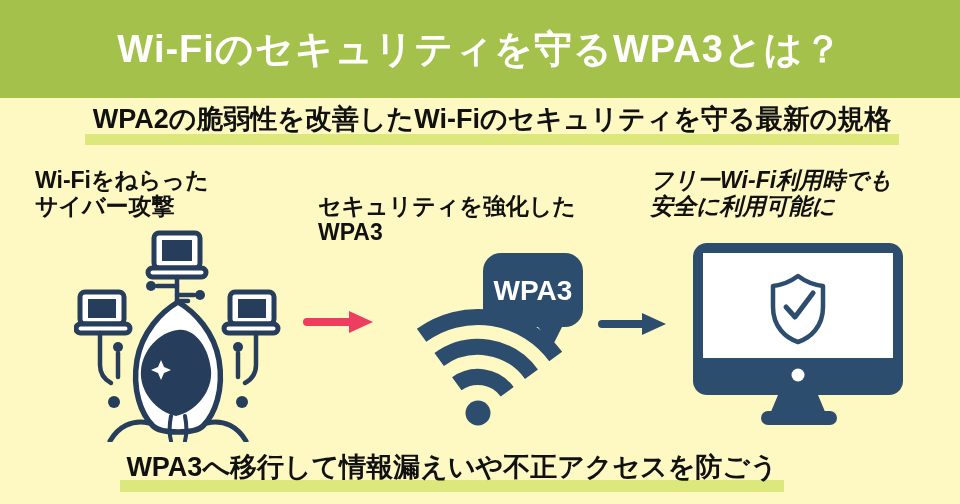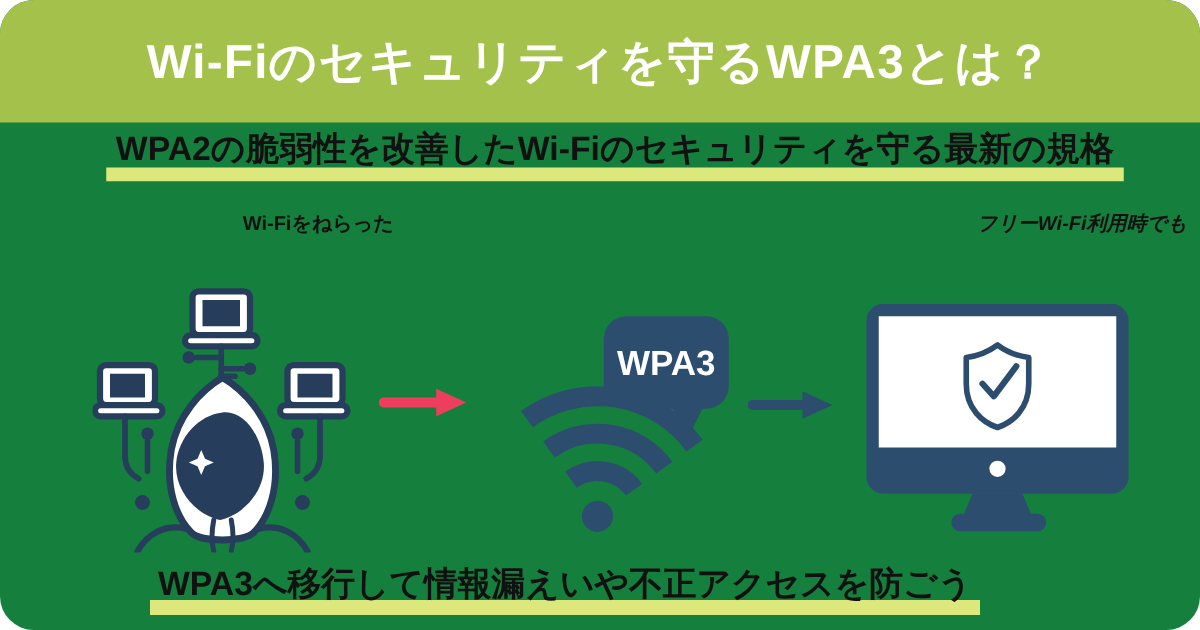--- a/index.html
+++ b/index.html
@@ -1,18 +1,18 @@
 <!DOCTYPE html>
 <html><head>
 <meta charset="utf-8">
 <style>
   html,body{margin:0;padding:0;background:#fff;}
   .stage{
-    position:relative;width:960px;height:504px;overflow:hidden;background:#15803d;
-    font-family:"Liberation Sans","DejaVu Sans",sans-serif;color:#111;border-radius:27px;
+    position:relative;width:960px;height:504px;overflow:hidden;background:#fef9c3;
+    font-family:"Liberation Sans","DejaVu Sans",sans-serif;color:#111;
   }
   
   .banner{
     position:absolute;left:0;top:0;width:960px;height:98px;background:#a4c24b;
     display:flex;align-items:center;justify-content:center;
   }
   .banner-title{
     color:#ffffff;font-size:38px;font-weight:800;letter-spacing:1px;white-space:nowrap;
   }
   
@@ -20,21 +20,21 @@
   .hl{
     position:relative;display:inline-block;z-index:0;
     font-size:27px;font-weight:800;line-height:36px;white-space:nowrap;color:#111;
   }
   .hl::after{
     content:"";position:absolute;left:-8px;right:-8px;bottom:-8px;height:11px;
     background:#dde87c;z-index:-1;
   }
   
   .caption{
-    position:absolute;text-align:right;font-size:16px;font-weight:700;line-height:26px;color:#111;
+    position:absolute;text-align:left;font-size:23px;font-weight:700;line-height:26px;color:#111;
   }
   .caption.c1{left:35px;top:167px;width:280px;}
   .caption.c2{left:318px;top:167px;width:320px;}
   .caption.c3{left:650px;top:167px;width:300px;font-style:italic;}
   
   .icon-abs{position:absolute;}
   .hacker-pos{left:74px;top:230px;}
   .wifi-pos{left:395px;top:245px;}
   .monitor-pos{left:693px;top:243px;}
   .arrow1-pos{left:303px;top:311px;}
@@ -58,26 +58,29 @@
   <div class="banner">
     <div class="banner-title">Wi-Fiのセキュリティを守るWPA3とは？</div>
   </div>
 
   <div class="headline-wrap">
     <span class="hl">WPA2の脆弱性を改善したWi-Fiのセキュリティを守る最新の規格</span>
   </div>
 
   <div class="caption c1">
     <span>Wi-Fiをねらった</span><br>
+    <span>サイバー攻撃</span>
   </div>
   <div class="caption c2">
     <br>
+    <span>セキュリティを強化したWPA3</span>
   </div>
   <div class="caption c3">
     <span>フリーWi-Fi利用時でも</span><br>
+    <span>安全に利用可能に</span>
   </div>
 
   <svg class="icon-abs hacker-pos" width="208" height="212" viewBox="0 0 208 212">
     <g stroke="#263d5c" stroke-width="5" fill="#ffffff" stroke-linejoin="round" stroke-linecap="round">
 
       <g>
         <rect x="80" y="3" width="46" height="35" rx="5"></rect>
         <rect x="88" y="10" width="30" height="21" fill="#263d5c" stroke="none"></rect>
         <rect x="74" y="38" width="58" height="9" rx="4.5"></rect>
       </g>

